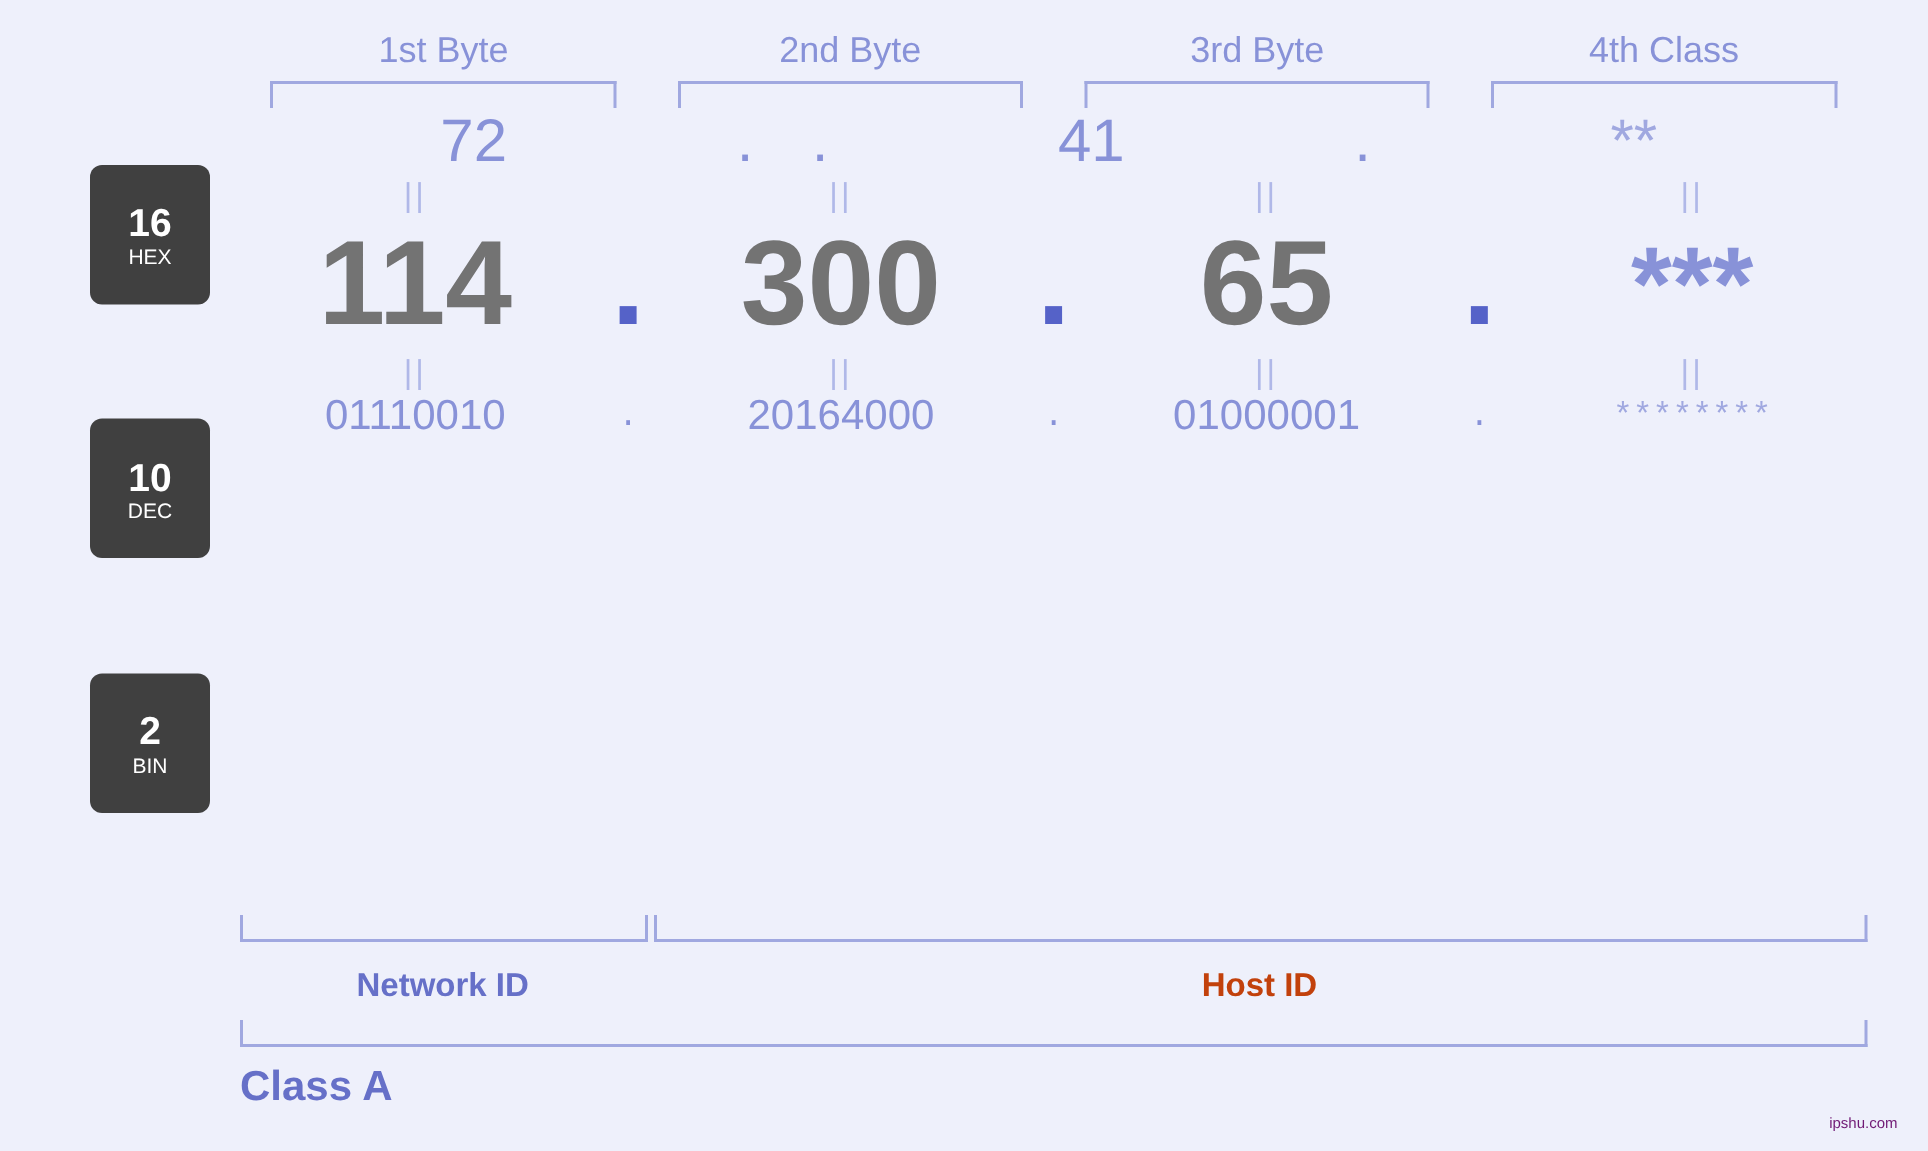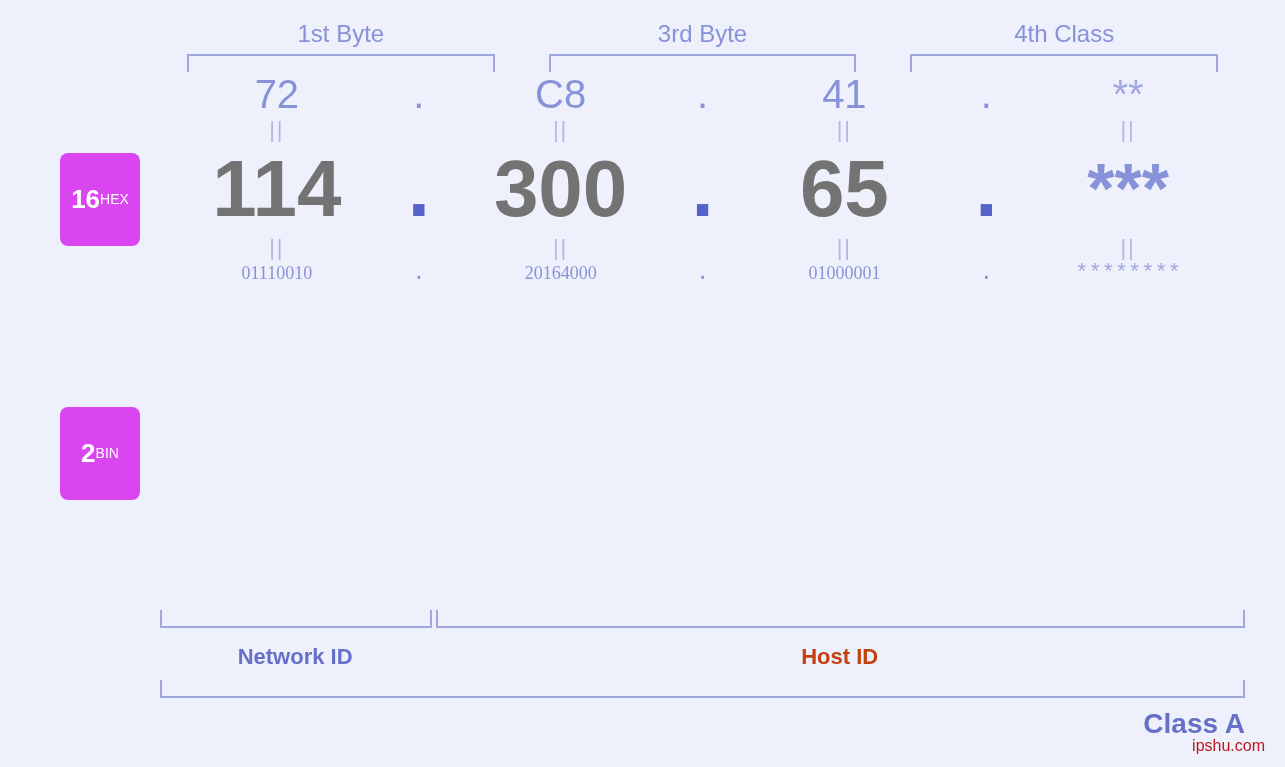--- a/index.html
+++ b/index.html
@@ -30,27 +30,27 @@
 
     .bracket-top {
       width: 85%;
       height: 18px;
       border-top: 2.5px solid #a0a8e0;
       border-left: 2.5px solid #a0a8e0;
       border-right: 2.5px solid #a0a8e0;
     }
 
     .base-badge {
-      background-color: #d946ef;
+      background-color: #404040;
       color: white;
       border-radius: 8px;
       width: 80px;
       height: 93px;
       display: flex;
-      flex-direction: row;
+      flex-direction: column;
       align-items: center;
       justify-content: center;
       font-family: Arial, sans-serif;
     }
 
     .badge-number {
       font-size: 26px;
       font-weight: bold;
       line-height: 1.1;
     }
@@ -104,42 +104,42 @@
     .dec-masked {
       color: #8892d8;
       font-size: 70px;
       font-family: Arial, sans-serif;
       font-weight: bold;
     }
 
     
     .bin-value {
       color: #8892d8;
-      font-size: 18px;
-      font-family: Liberation Serif, serif;
+      font-size: 28px;
+      font-family: Liberation Sans, sans-serif;
     }
 
     .bin-dot {
       color: #8892d8;
       font-size: 22px;
     }
 
     .bin-masked {
       color: #a0a8e0;
       font-size: 22px;
       font-family: 'Courier New', monospace;
     }
 
     
     .watermark {
       position: absolute;
       bottom: 12px;
       right: 20px;
-      color: #b91c1c;
-      font-size: 16px;
+      color: #701a75;
+      font-size: 10px;
       font-family: Arial, sans-serif;
     }
 
     
     .full-layout {
       width: 1285px;
       height: 767px;
       display: grid;
       grid-template-columns: 120px 1fr;
       grid-template-rows: auto 1fr auto;
@@ -215,51 +215,56 @@
 <div class="full-layout">
 
   <div class="header-spacer"></div>
 
   <div class="byte-headers-row">
     <div class="byte-col">
       <span class="byte-label">1st Byte</span>
       <div class="bracket-top"></div>
     </div>
     <div class="byte-col">
+      <span class="byte-label">2nd Byte</span>
+      <div class="bracket-top"></div>
+    </div>
+    <div class="byte-col">
       <span class="byte-label">3rd Byte</span>
       <div class="bracket-top"></div>
     </div>
     <div class="byte-col">
       <span class="byte-label">4th Class</span>
       <div class="bracket-top"></div>
     </div>
   </div>
 
   <div class="badge-col">
     <div class="base-badge">
       <span class="badge-number">16</span>
       <span class="badge-label">HEX</span>
     </div>
     <div class="base-badge">
+      <span class="badge-number">10</span>
+      <span class="badge-label">DEC</span>
+    </div>
+    <div class="base-badge">
       <span class="badge-number">2</span>
       <span class="badge-label">BIN</span>
     </div>
   </div>
 
   <div class="data-cols">
 
     <div class="row-with-dots">
       <div class="val-cell">
         <span class="hex-value">72</span>
       </div>
       <div class="separator-cell">
         <span class="hex-dot">.</span>
-      </div>
-      <div class="val-cell">
-        <span class="hex-value">C8</span>
       </div>
       <div class="separator-cell">
         <span class="hex-dot">.</span>
       </div>
       <div class="val-cell">
         <span class="hex-value">41</span>
       </div>
       <div class="separator-cell">
         <span class="hex-dot">.</span>
       </div>
@@ -363,21 +368,21 @@
     <div style="display:flex; width:100%; gap:4px; margin-top:16px; margin-bottom:10px;">
       <div style="flex:1; text-align:center;">
         <span style="color:#6670c8; font-size:22px; font-family:Arial,sans-serif; font-weight:bold;">Network ID</span>
       </div>
       <div style="flex:3; text-align:center;">
         <span style="color:#c2410c; font-size:22px; font-family:Arial,sans-serif; font-weight:bold;">Host ID</span>
       </div>
     </div>
 
     <div style="width:100%; height:18px; border-bottom:2.5px solid #a0a8e0; border-left:2.5px solid #a0a8e0; border-right:2.5px solid #a0a8e0;"></div>
-    <div style="text-align:right; margin-top:10px;">
+    <div style="text-align:left; margin-top:10px;">
       <span style="color:#6670c8; font-size:28px; font-family:Arial,sans-serif; font-weight:bold;">Class A</span>
     </div>
   </div>
 
 </div>
 
 <div class="watermark">
   <span>ipshu.com</span>
 </div>
 

